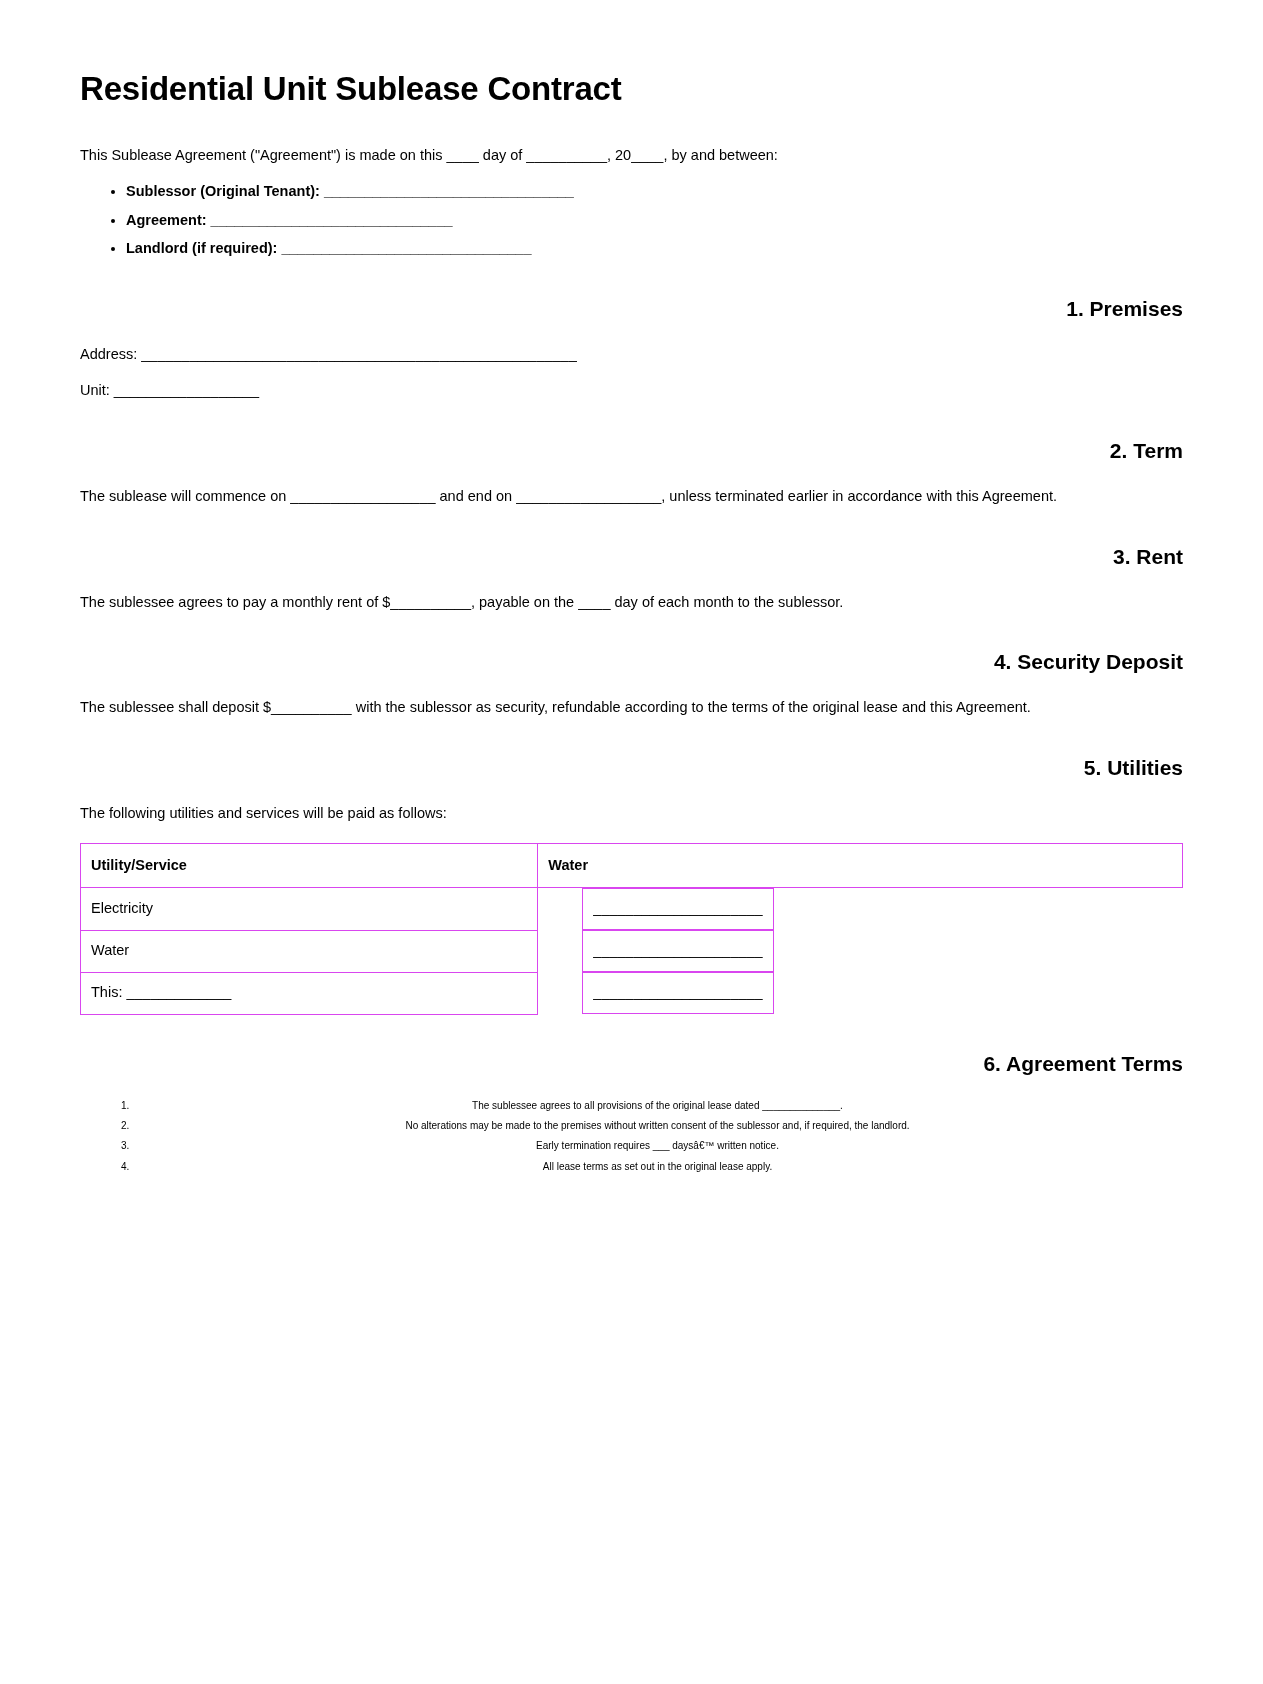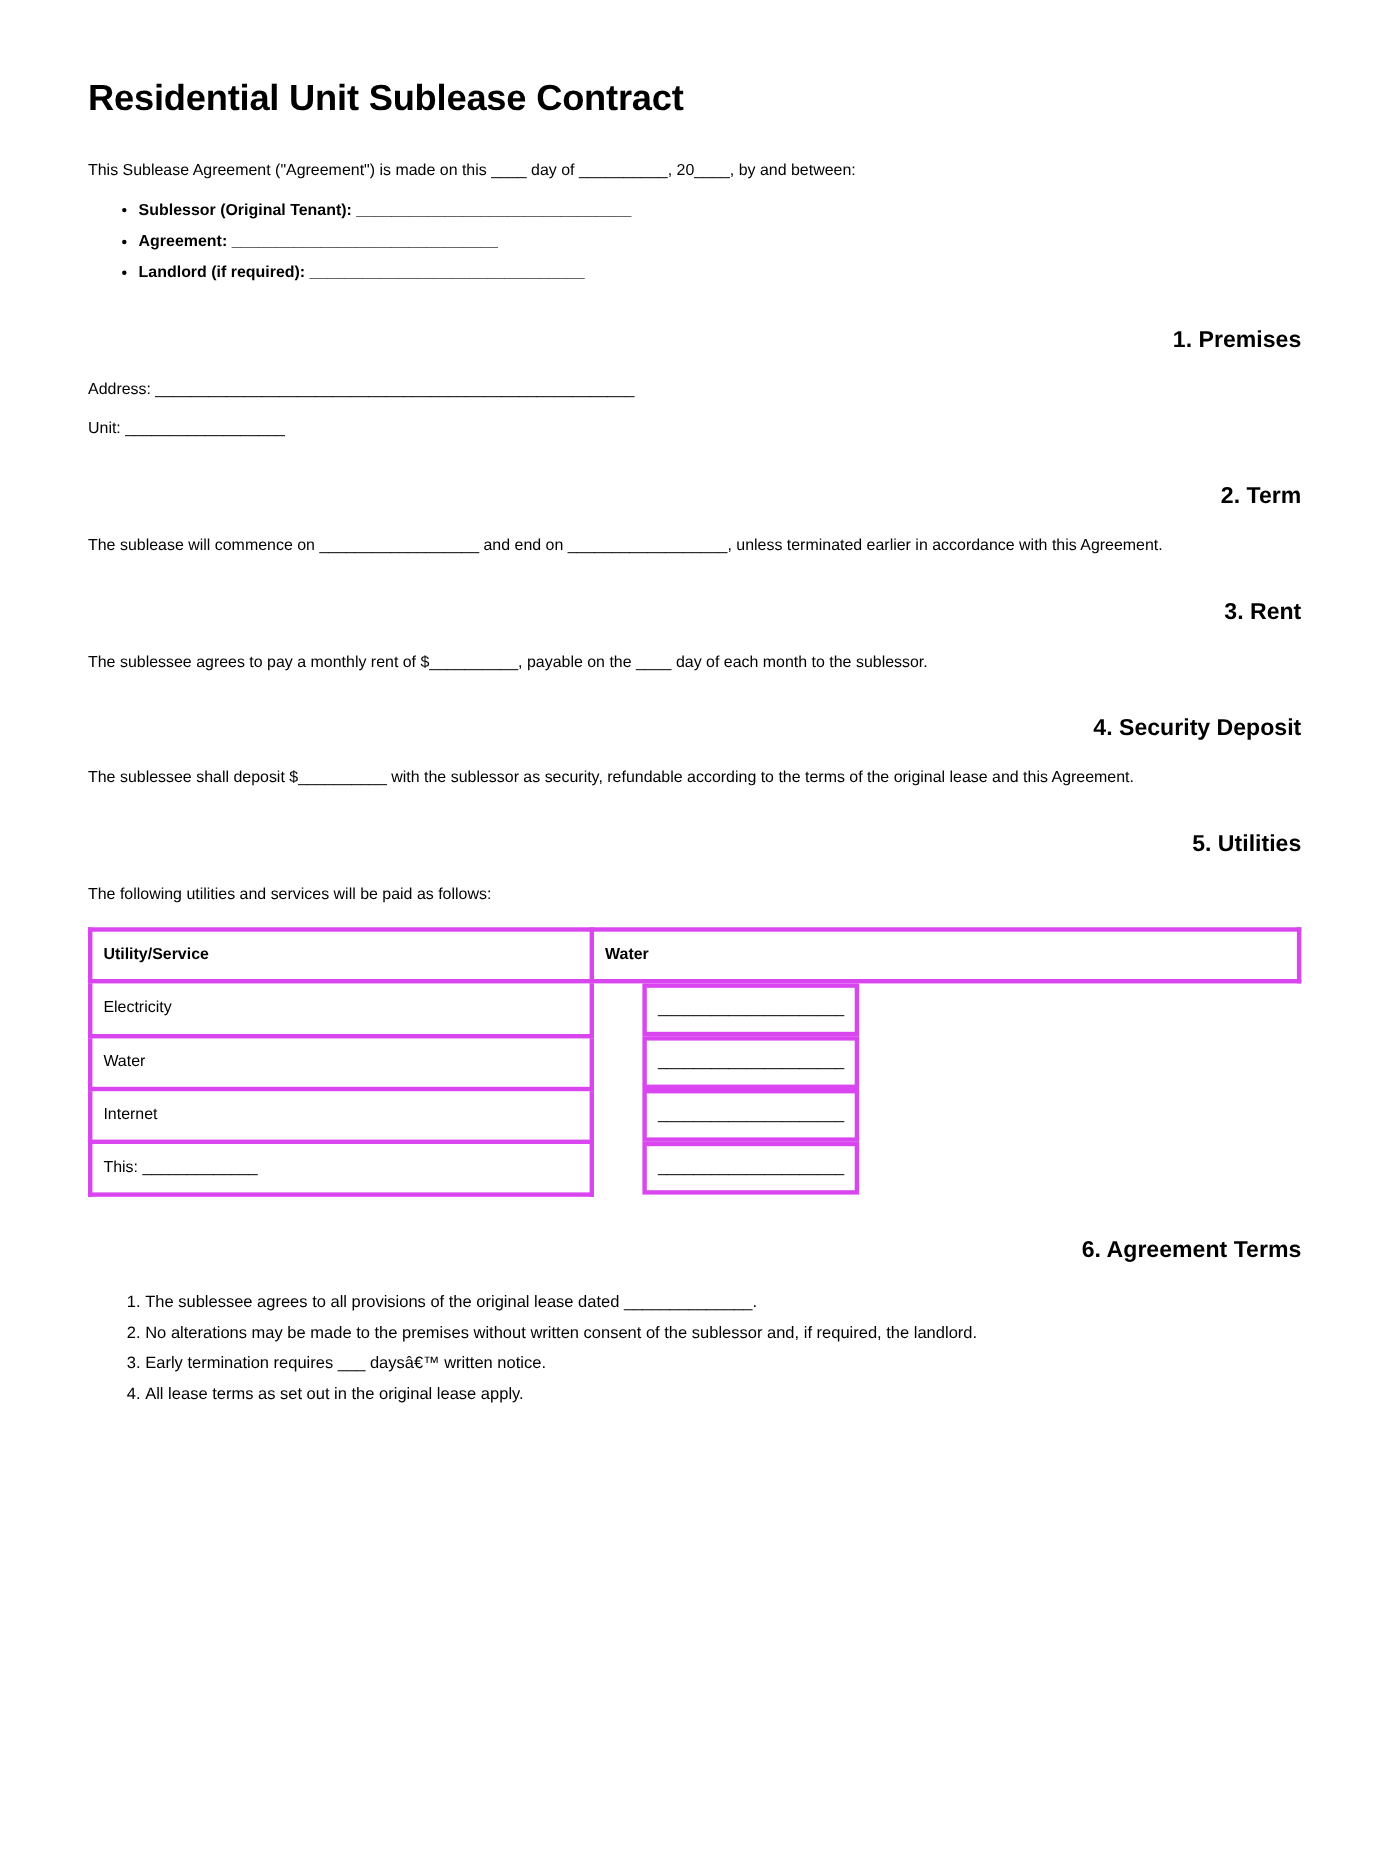--- a/index.html
+++ b/index.html
@@ -50,36 +50,37 @@
     font-weight: bold;
     line-height: 1.55;
     margin: 0 0 6px 0;
   }
   ol.terms-list {
     margin: 14px 0 0 0;
     padding-left: 52px;
     list-style-type: decimal;
   }
   ol.terms-list li {
-    font-size: 15px;
+    font-size: 10px;
     line-height: 1.62;
     margin: 0 0 4px 0;
+    text-align: center;
   }
   .blank {
     white-space: pre;
   }
   table.utilities {
     border-collapse: collapse;
     width: 100%;
     margin-top: 18px;
     font-size: 14.5px;
   }
   table.utilities th,
   table.utilities td {
-    border: 4px solid #d946ef;
+    border: 1px solid #d946ef;
     text-align: left;
     padding: 9px 10px;
     vertical-align: middle;
     line-height: 1.5;
   }
   table.utilities th {
     font-weight: bold;
     padding-top: 11px;
     padding-bottom: 11px;
   }
@@ -136,24 +137,20 @@
     <tbody>
       <tr>
         <td>Electricity</td>
         <td class="payer-blank">_____________________</td>
       </tr>
       <tr>
         <td>Water</td>
         <td class="payer-blank">_____________________</td>
       </tr>
       <tr>
-        <td>Internet</td>
-        <td class="payer-blank">_____________________</td>
-      </tr>
-      <tr>
         <td class="blank">This: _____________</td>
         <td class="payer-blank">_____________________</td>
       </tr>
     </tbody>
   </table>
 
   <h2 class="section-heading">6. Agreement Terms</h2>
   <ol class="terms-list">
     <li>The sublessee agrees to all provisions of the original lease dated ______________.</li>
     <li>No alterations may be made to the premises without written consent of the sublessor and, if required, the landlord.</li>

